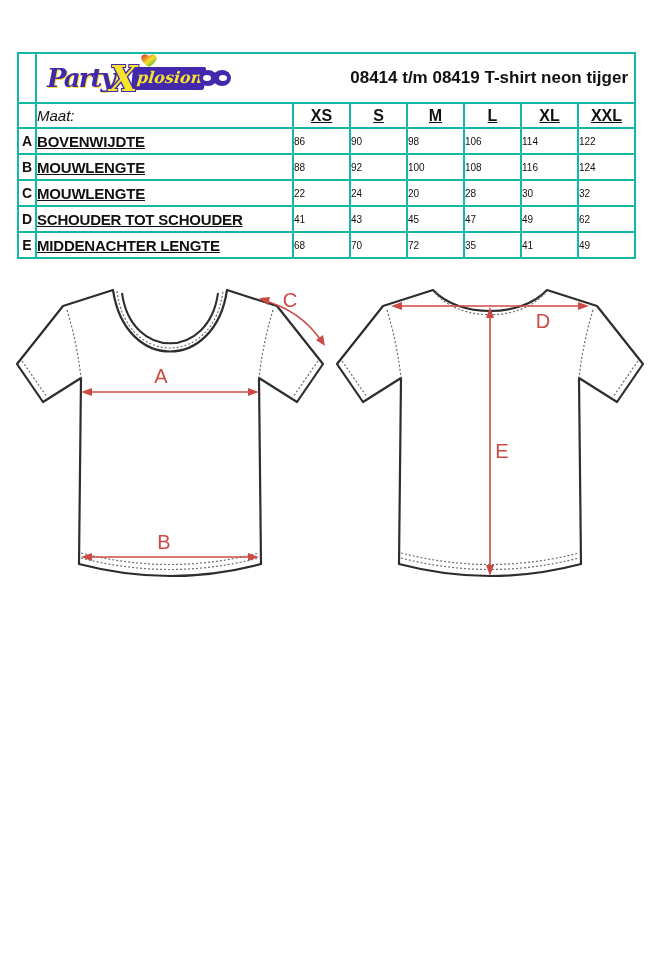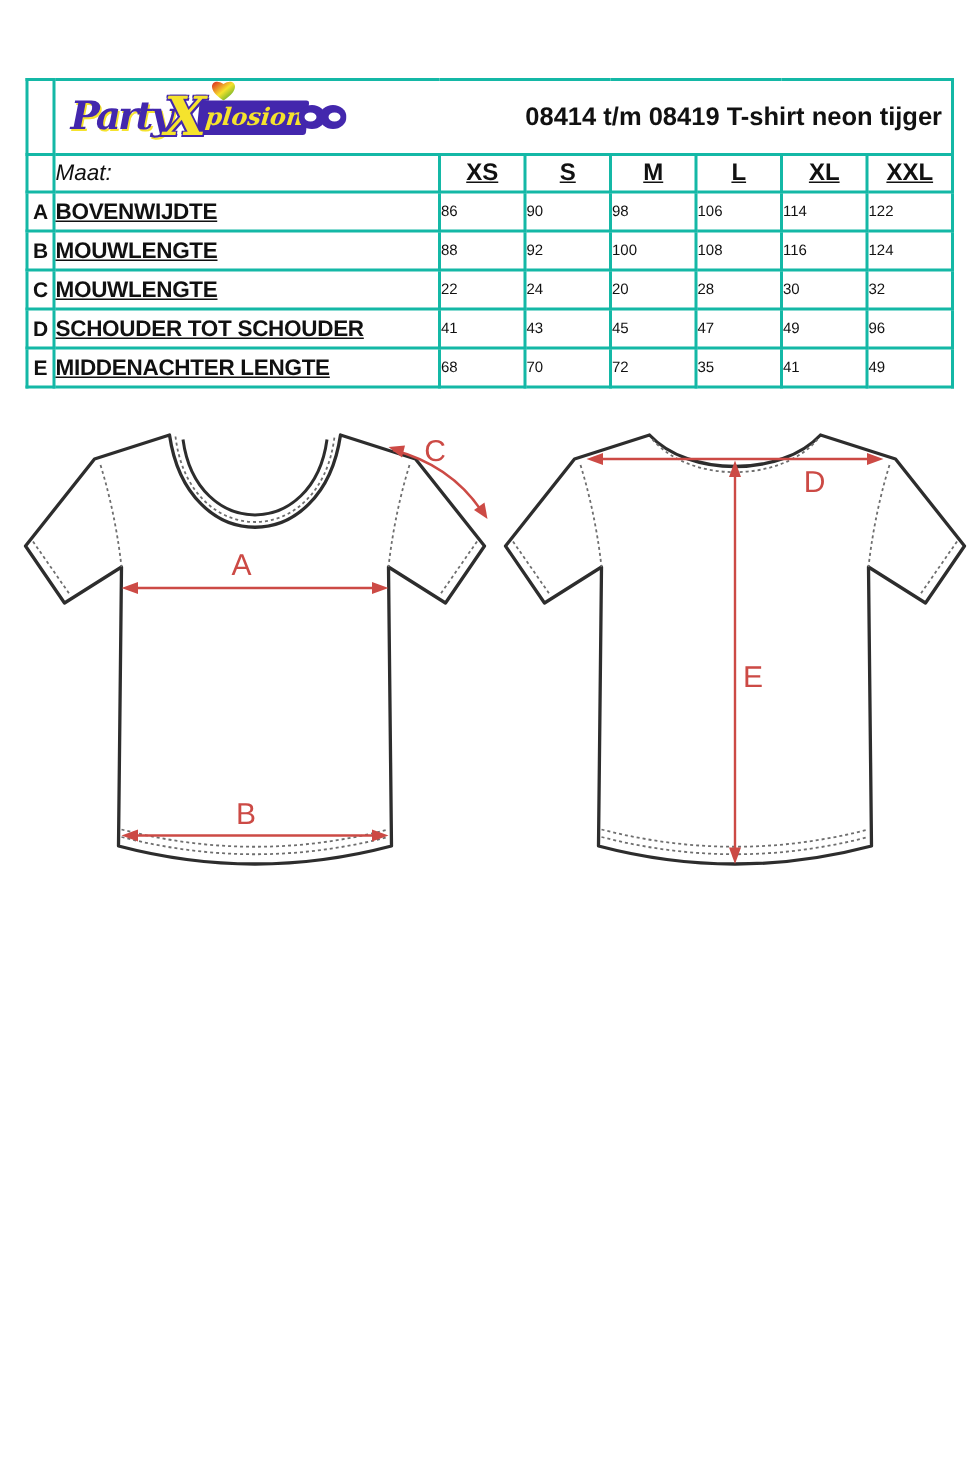--- a/index.html
+++ b/index.html
@@ -140,21 +140,21 @@
         <td class="value-cell">32</td>
       </tr>
       <tr>
         <td class="key-cell">D</td>
         <td class="label-cell">SCHOUDER TOT SCHOUDER</td>
         <td class="value-cell">41</td>
         <td class="value-cell">43</td>
         <td class="value-cell">45</td>
         <td class="value-cell">47</td>
         <td class="value-cell">49</td>
-        <td class="value-cell">96</td>
+        <td class="value-cell">62</td>
       </tr>
       <tr>
         <td class="key-cell">E</td>
         <td class="label-cell">MIDDENACHTER LENGTE</td>
         <td class="value-cell">68</td>
         <td class="value-cell">70</td>
         <td class="value-cell">72</td>
         <td class="value-cell">35</td>
         <td class="value-cell">41</td>
         <td class="value-cell">49</td>

